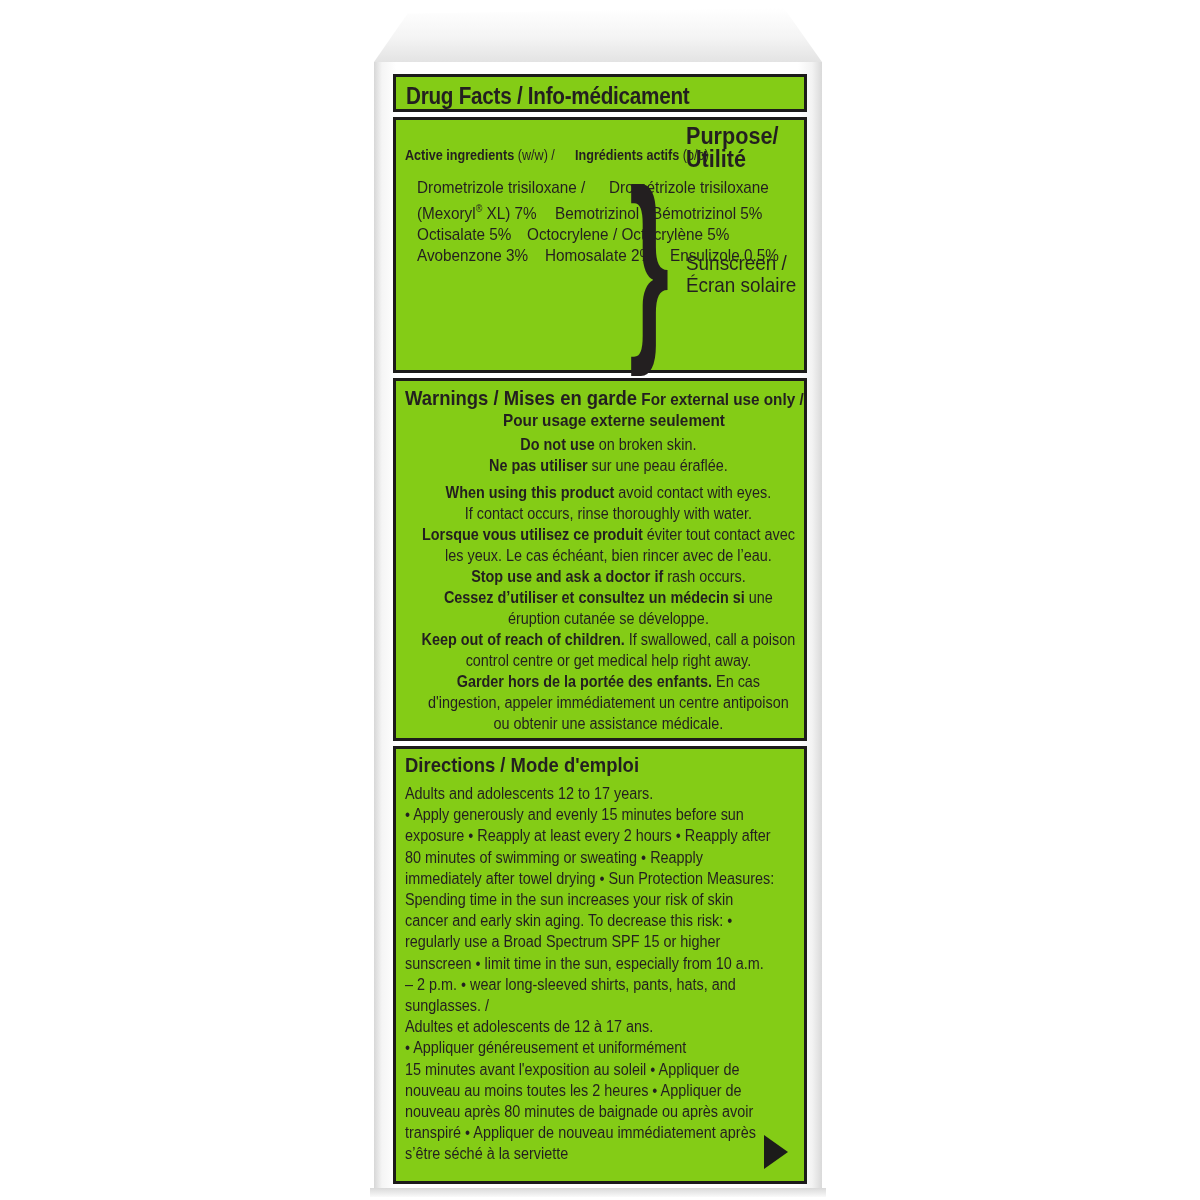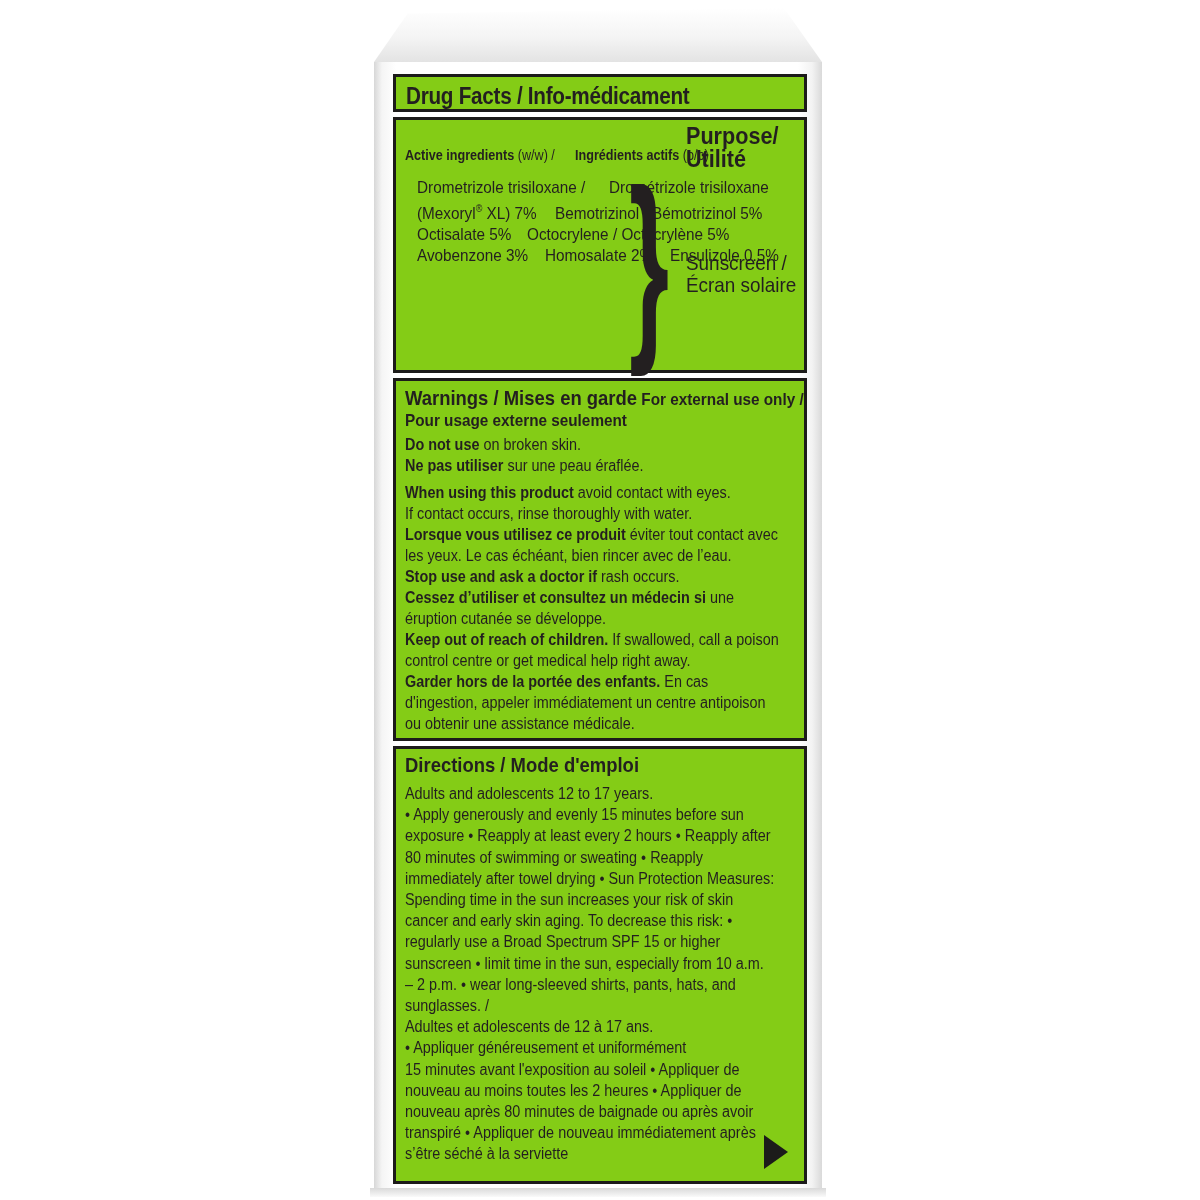--- a/index.html
+++ b/index.html
@@ -24,21 +24,21 @@
     position:absolute;left:370px;top:1188px;width:456px;height:9px;
     background:linear-gradient(180deg,#d9d9d9,#fafafa);
   }
   
   .lbox{
     position:absolute;left:393px;width:414px;box-sizing:border-box;
     border:3px solid #1c1b1a;background:#84cc16;
   }
   #box-title{top:74px;height:38px;}
   #box-active{top:117px;height:256px;}
-  #box-warnings{top:378px;height:363px;}
+  #box-warnings{top:378px;height:363px;text-align:center;}
   #box-directions{top:746px;height:438px;}
 
   .cond{display:inline-block;transform:scaleX(0.9);transform-origin:0 0;white-space:nowrap;}
   .cond-block{display:block;width:452px;transform:scaleX(0.9);transform-origin:0 0;}
 
   .title-text{
     position:absolute;left:10px;top:6px;
     font-size:23px;font-weight:700;letter-spacing:-0.3px;
   }
   

